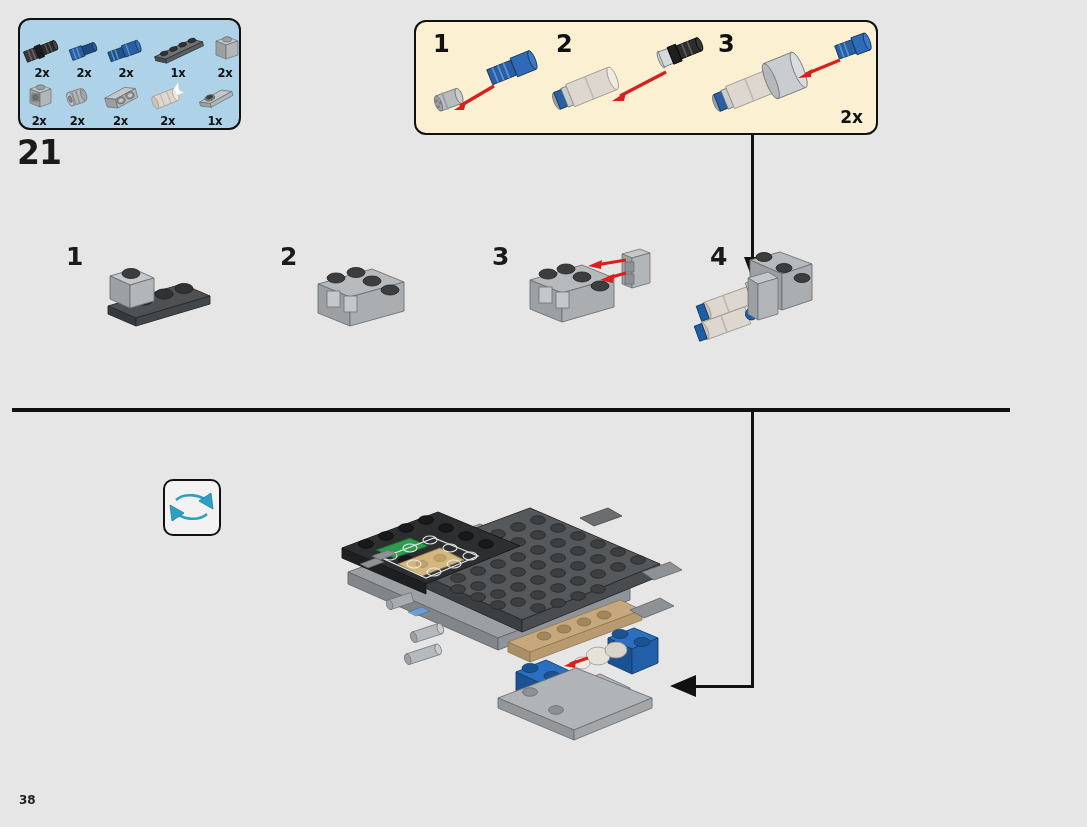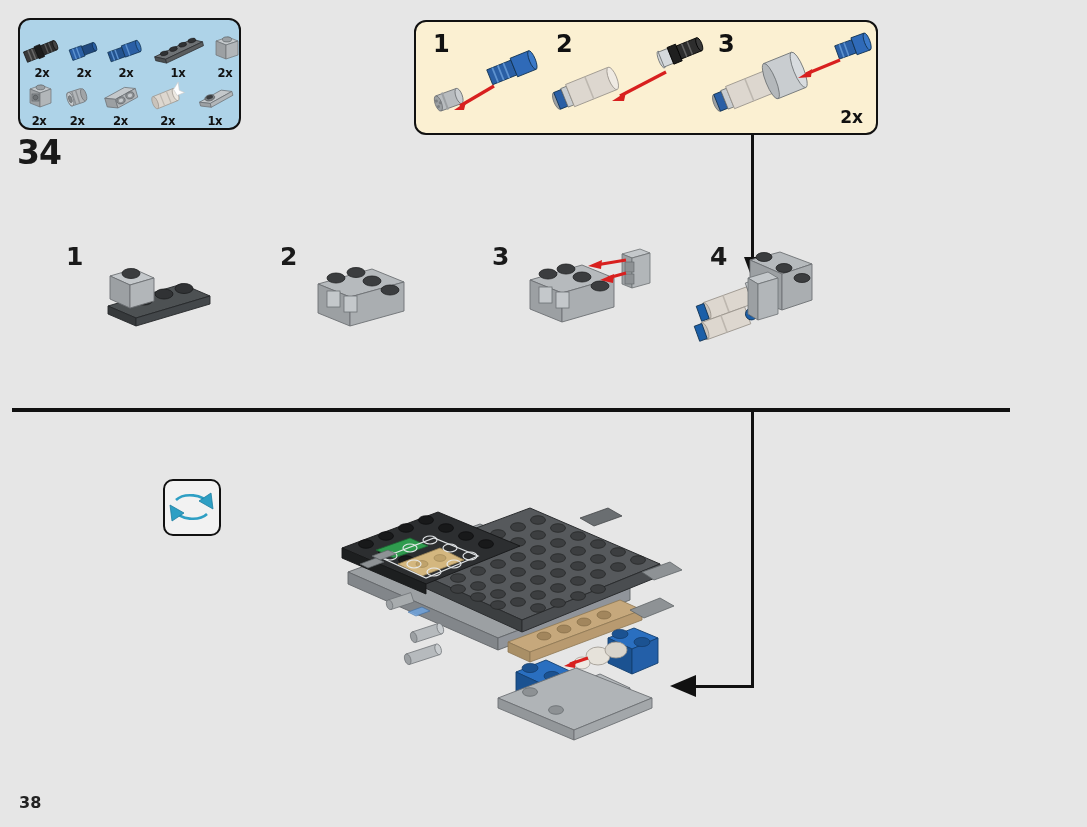--- a/index.html
+++ b/index.html
@@ -65,21 +65,21 @@
 
   
   #rotate-icon {
     position: absolute; left: 163px; top: 479px; width: 58px; height: 57px;
     background: #f2f2f2; border: 2.5px solid #111; border-radius: 10px;
   }
 
   
   #page-number {
     position: absolute; left: 19px; top: 793px;
-    font-size: 16px; font-weight: bold; color: #222;
+    font-size: 12px; font-weight: bold; color: #222;
     font-family: "DejaVu Sans", sans-serif;
   }
 </style>
 </head>
 <body>
 
 <div id="page">
 
   <div id="parts-box">
 
@@ -241,21 +241,21 @@
               <ellipse cx="17" cy="12.8" rx="3.4" ry="2" fill="#3b3d3f"></ellipse>
             </g>
           </svg>
         </div>
         <div class="part-qty">1x</div>
       </div>
 
     </div>
   </div>
 
-  <div id="step-number">34</div>
+  <div id="step-number">21</div>
 
   <div id="callout">
 
     <div class="callout-num" style="left:17px; top:8px;">1</div>
     <div class="callout-num" style="left:140px; top:8px;">2</div>
     <div class="callout-num" style="left:302px; top:8px;">3</div>
 
     <svg style="position:absolute; left:8px; top:28px;" width="130" height="82" viewBox="0 0 130 82">
 
       <g transform="translate(6,48) rotate(-20)">

